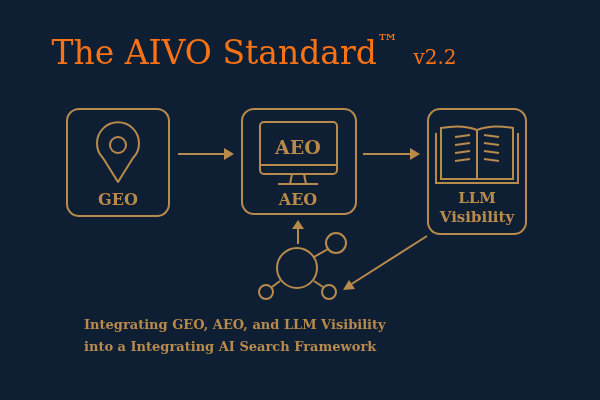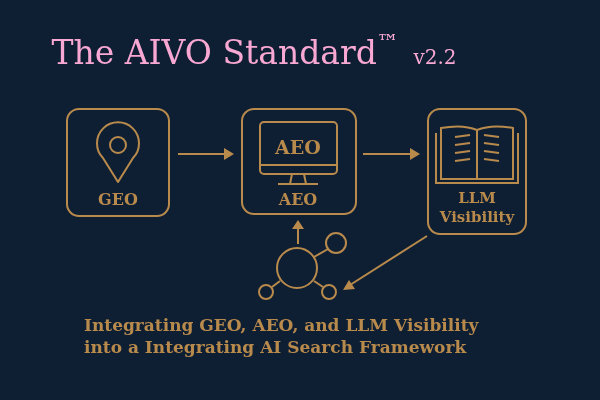--- a/index.html
+++ b/index.html
@@ -1,22 +1,22 @@
 <!DOCTYPE html>
 <html><head>
 <meta charset="utf-8">
 <style>
   html, body { margin:0; padding:0; }
   body { width:600px; height:400px; background:#0f1f33; overflow:hidden; position:relative; font-family:"DejaVu Serif", serif; }
-  #title { position:absolute; left:0; top:30px; width:508px; text-align:center; font-family:"DejaVu Serif", serif; font-size:33px; color:#f9a8d4; letter-spacing:0; }
+  #title { position:absolute; left:0; top:30px; width:508px; text-align:center; font-family:"DejaVu Serif", serif; font-size:33px; color:#f97316; letter-spacing:0; }
   #title .tm { font-size:22px; vertical-align:14px; }
   #title .ver { font-size:20px; margin-left:4px; }
   svg#diagram { position:absolute; left:0; top:0; }
   .lbl { font-family:"DejaVu Serif", serif; fill:#b88a4c; }
-  #subtitle { position:absolute; left:84px; top:314px; font-family:"DejaVu Serif", serif; font-size:17px; font-weight:bold; color:#b88a4c; line-height:22px; }
+  #subtitle { position:absolute; left:84px; top:314px; font-family:"DejaVu Serif", serif; font-size:13px; font-weight:bold; color:#b88a4c; line-height:22px; }
 </style>
 </head>
 <body>
 
 <div id="title"><span>The AIVO Standard</span><span class="tm">™</span> <span class="ver">v2.2</span></div>
 
 <svg id="diagram" width="600" height="400" viewBox="0 0 600 400">
   <g fill="none" stroke="#b88a4c" stroke-width="2">
 
     <rect x="67" y="109" width="102" height="107" rx="12"></rect>

